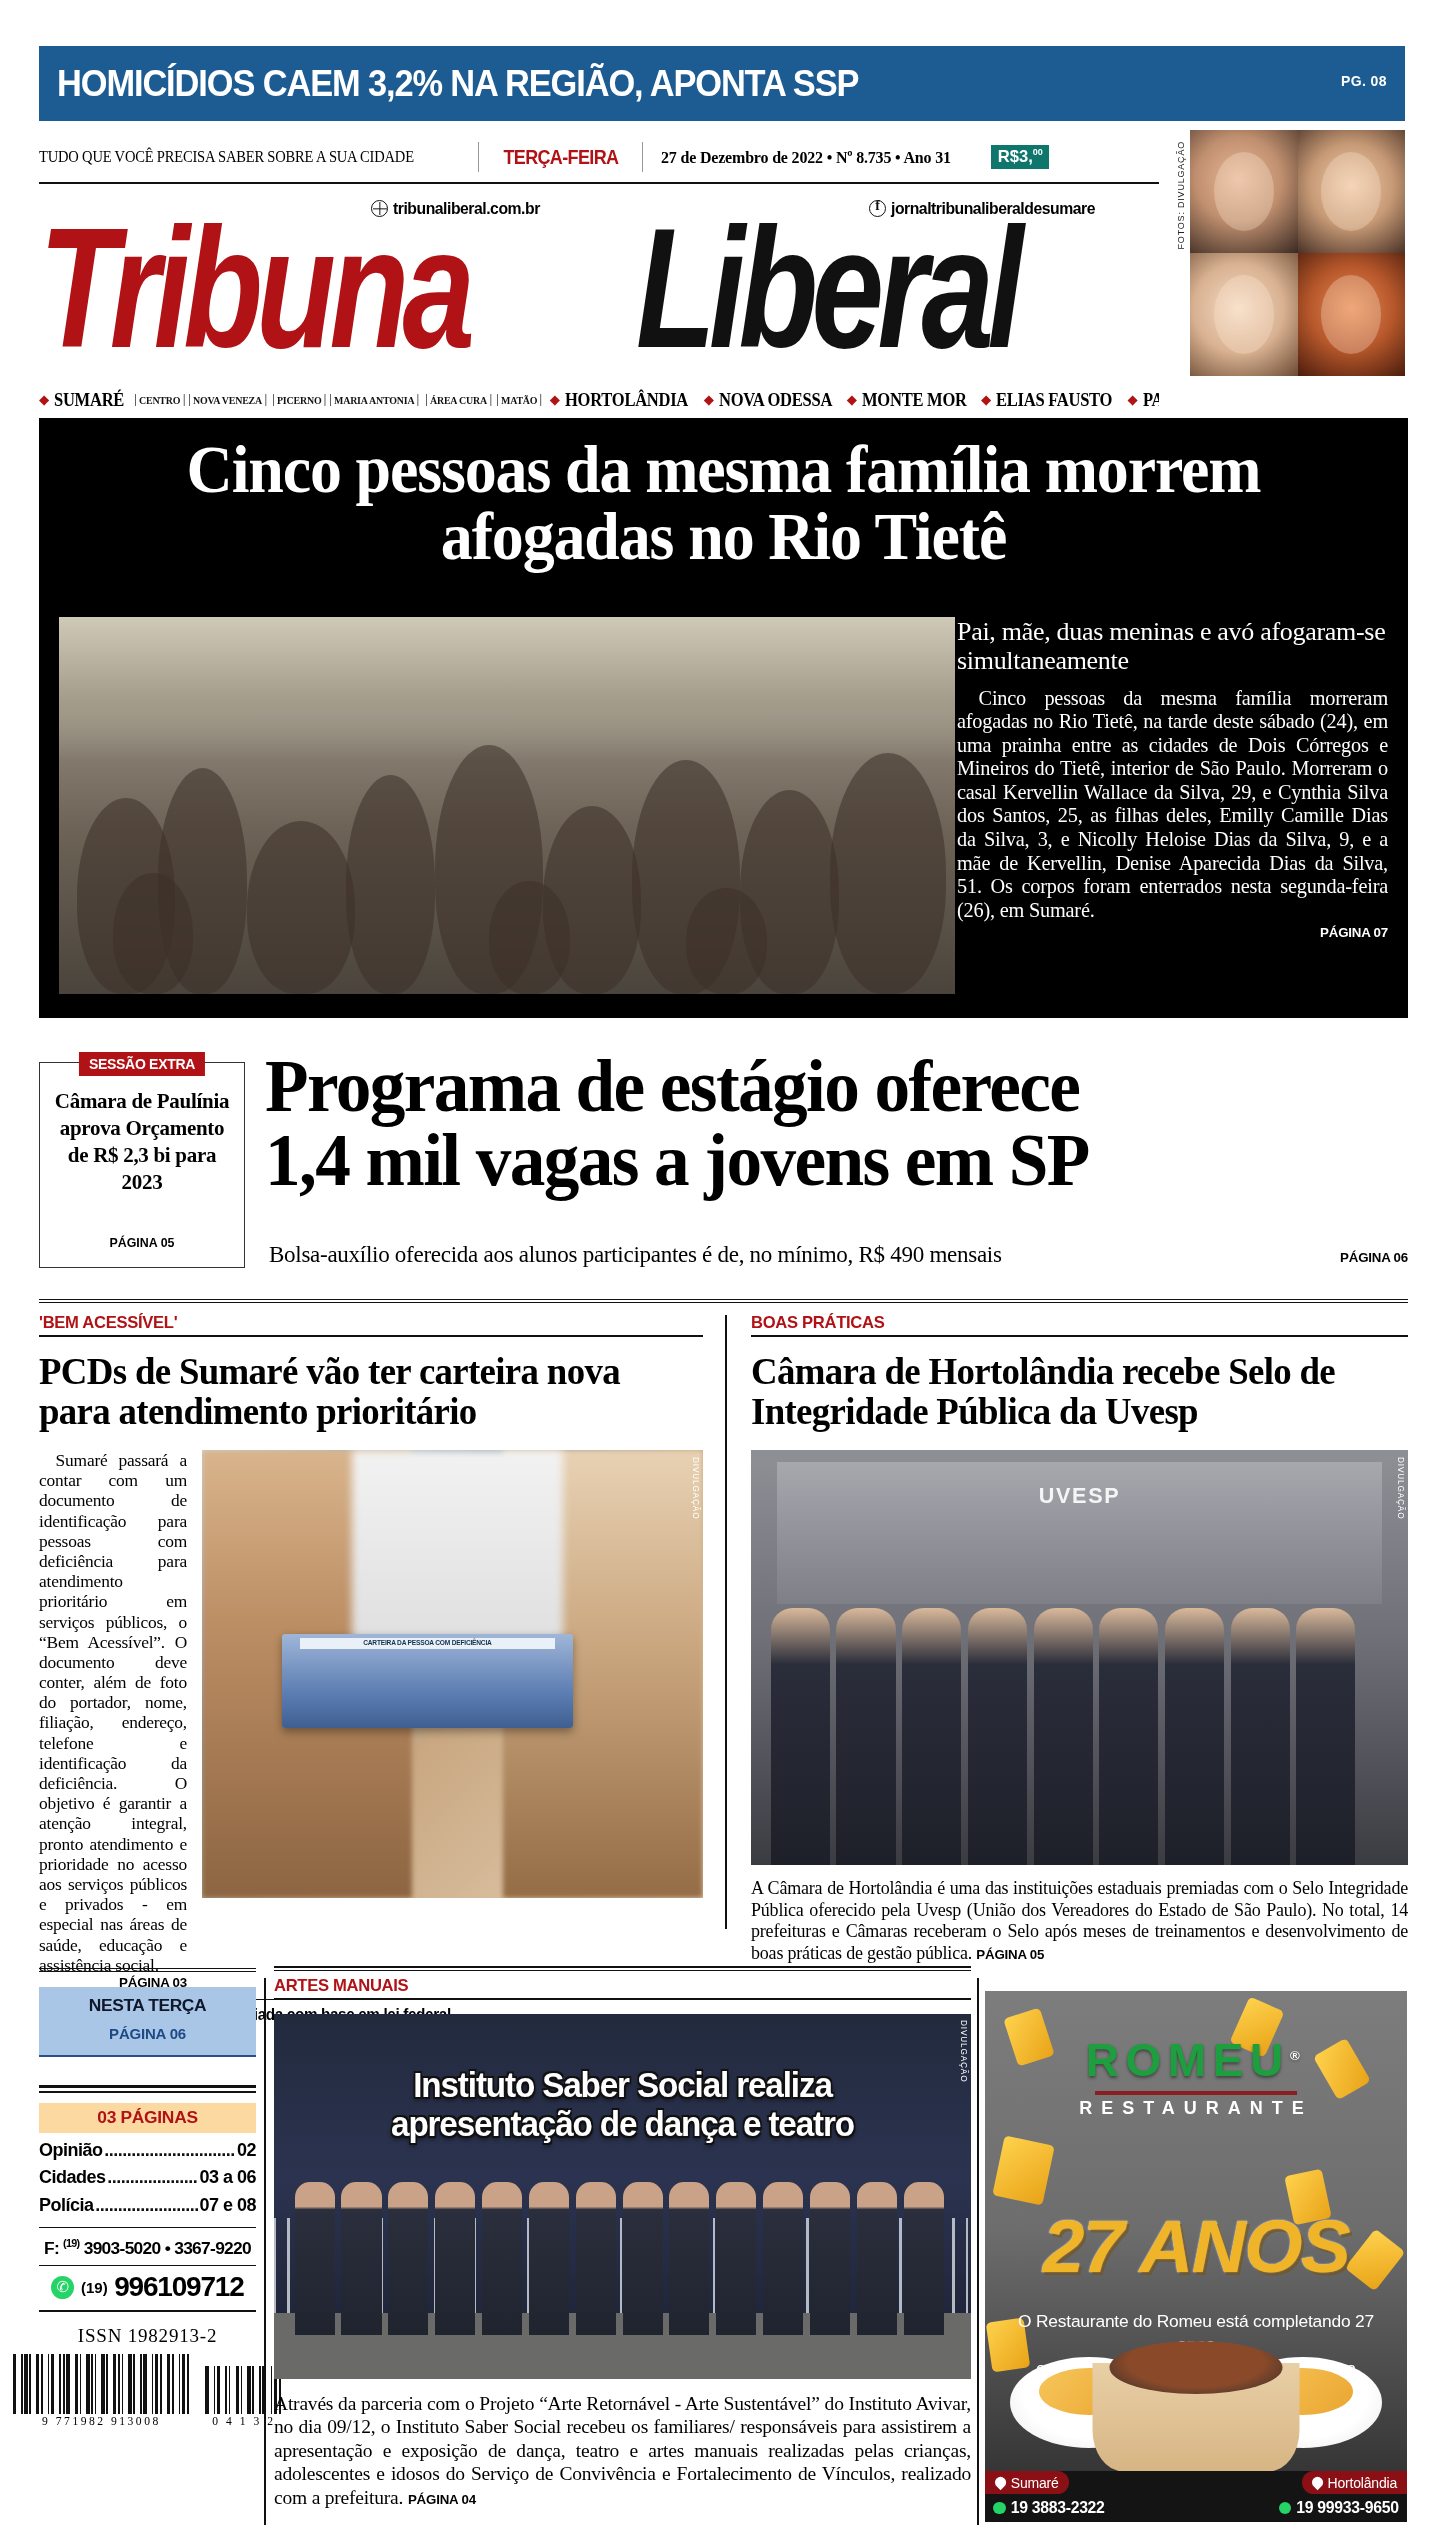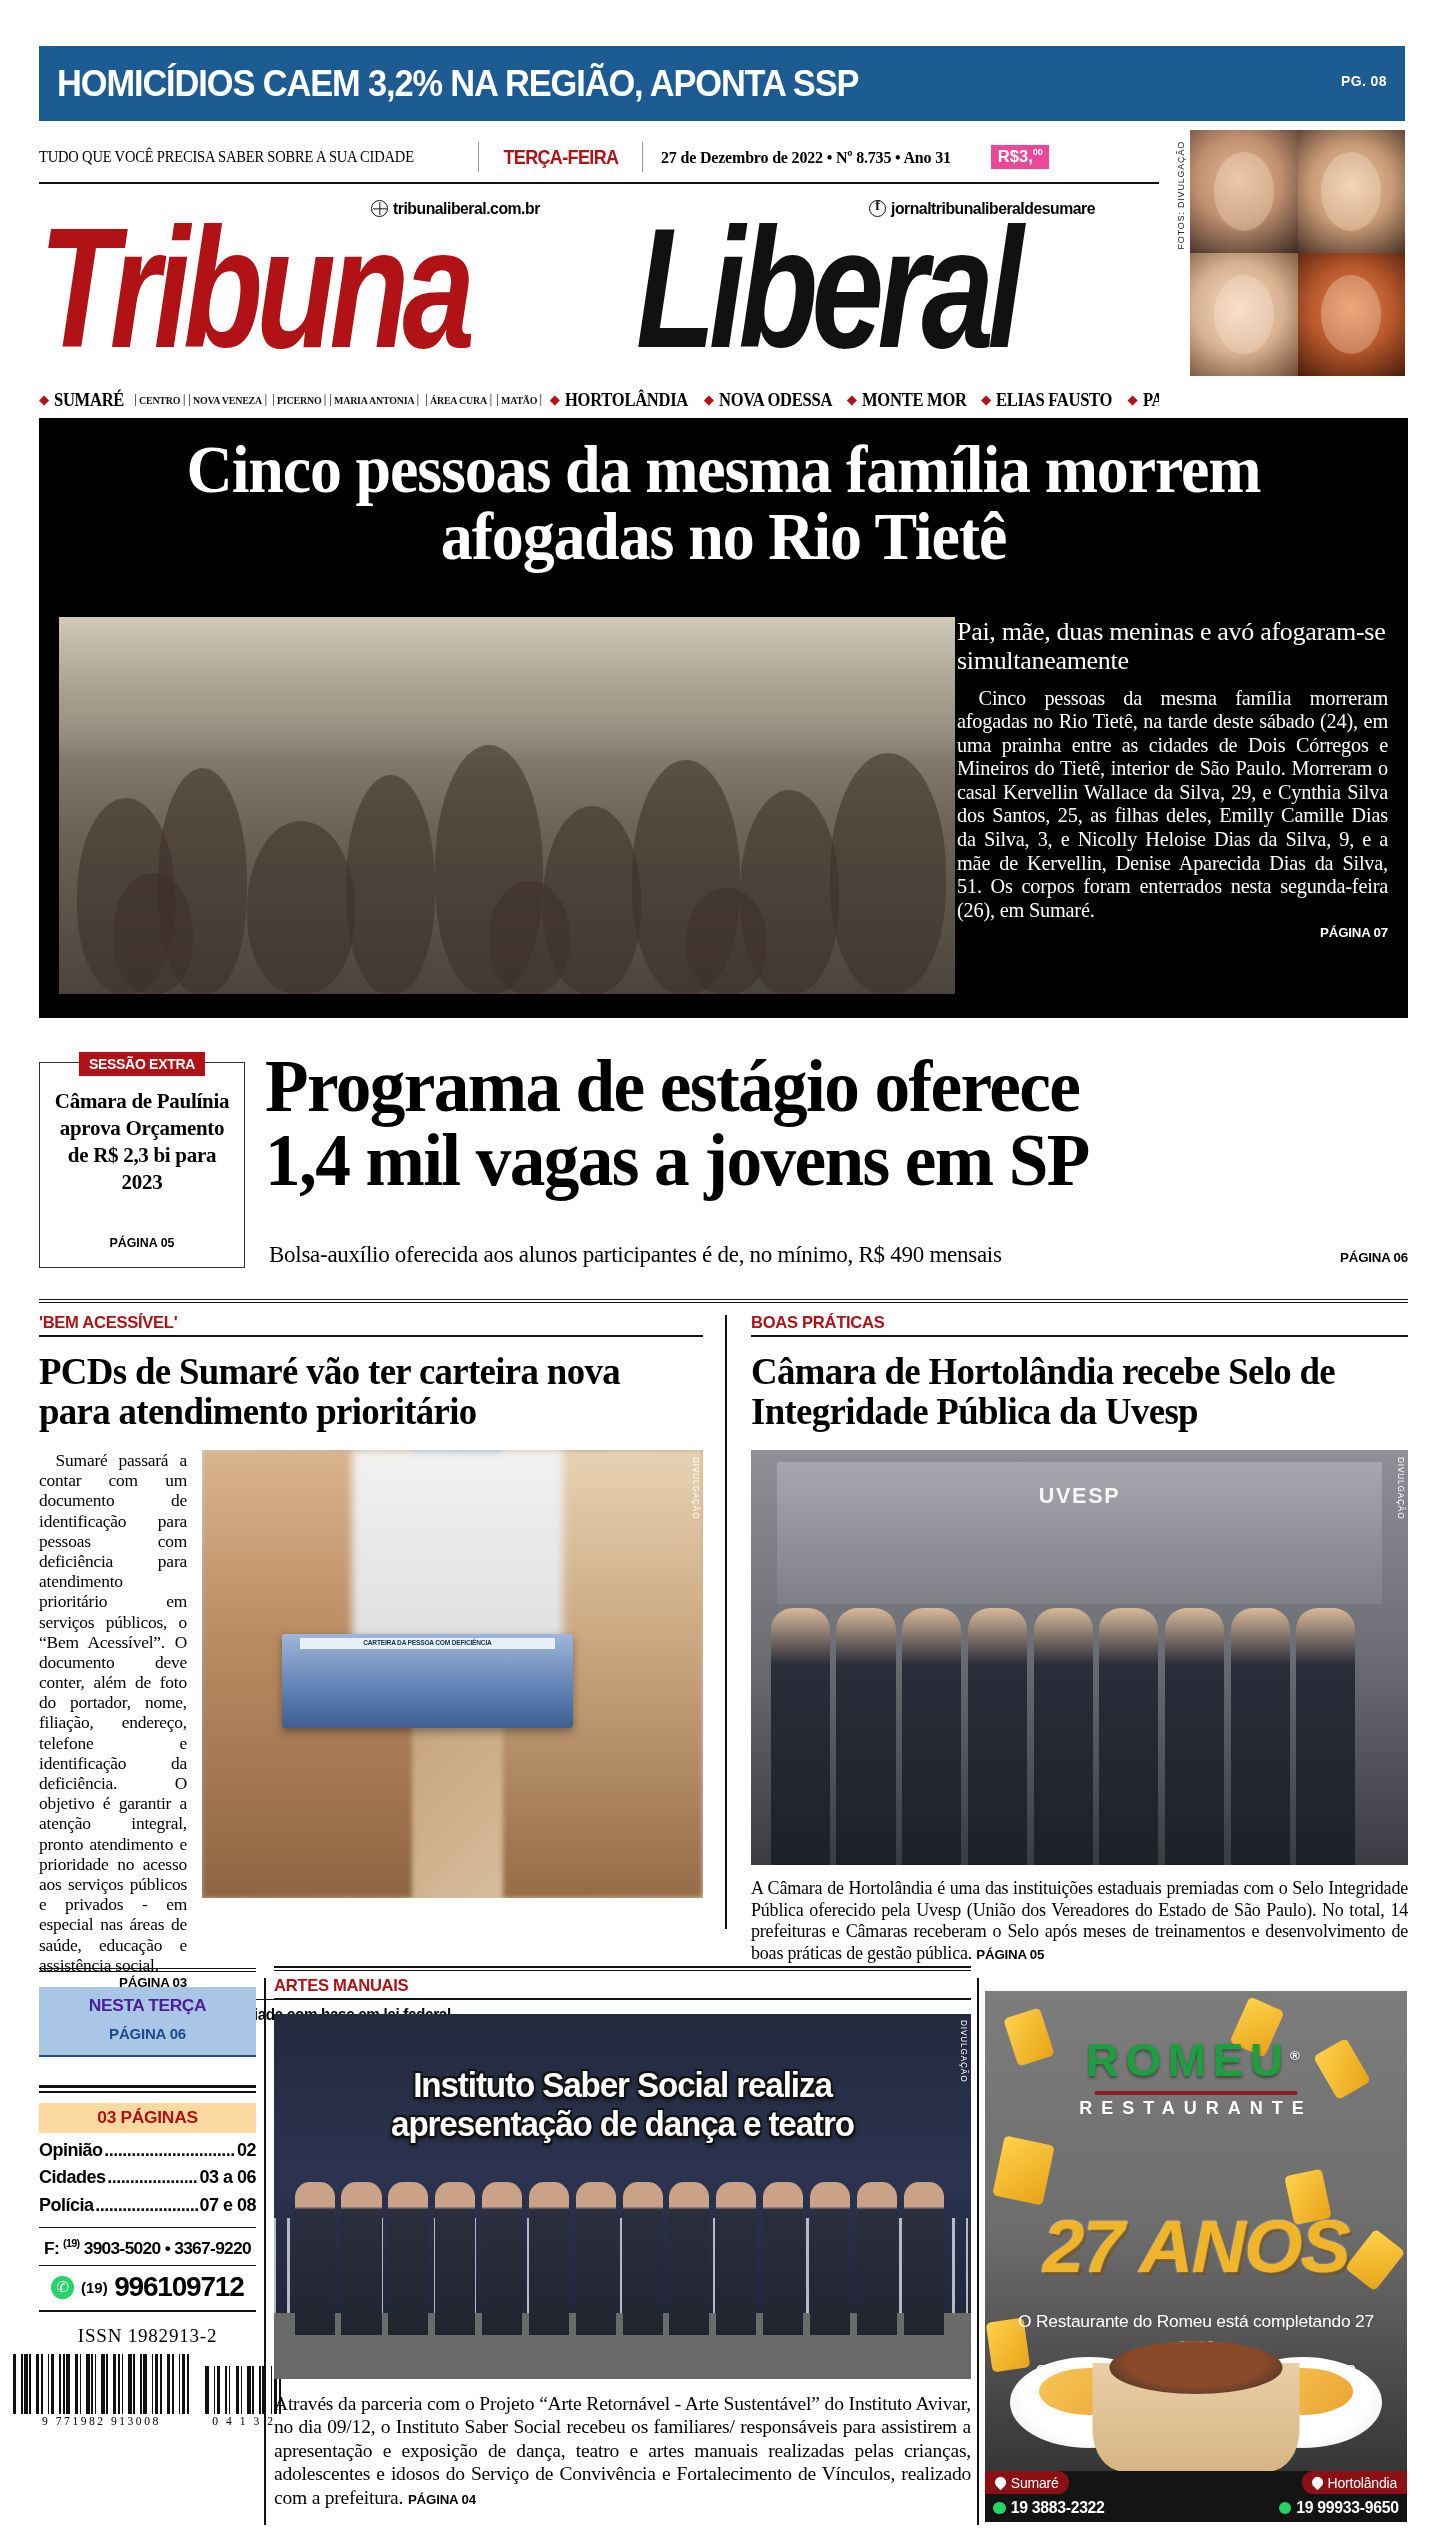--- a/index.html
+++ b/index.html
@@ -42,21 +42,21 @@
     color: #b01216; font-family: "Liberation Sans", sans-serif; font-weight: bold;
     font-size: 20px; letter-spacing: -0.7px; transform: scaleX(0.9);
     transform-origin: center; white-space: nowrap;
   }
   .info-date {
     font-family: "Liberation Serif", serif; font-weight: bold; font-size: 17.4px;
     letter-spacing: -0.2px; transform: scaleX(0.92); transform-origin: left center;
     white-space: nowrap;
   }
   .price-box {
-    background: #ec4899; color: #fff; font-family: "Liberation Sans", sans-serif;
+    background: #0f766e; color: #fff; font-family: "Liberation Sans", sans-serif;
     font-weight: bold; font-size: 16.6px; padding: 3.3px 6.6px 4.1px; margin-left: 15px;
     white-space: nowrap; line-height: 1;
   }
   .price-box sup { font-size: 9px; vertical-align: super; }
 
   .hr-thin { position: absolute; left: 39px; top: 182px; width: 1120px; height: 1.7px; background: #111; }
 
   
   .masthead { position: absolute; left: 39px; top: 192px; width: 1120px; height: 184px; }
   .logo-row { position: relative; height: 100%; }
@@ -279,21 +279,21 @@
   .bot-mid   { position: absolute; left: 274px; top: 1978px; width: 697px; }
   .bot-right { position: absolute; left: 985px; top: 1991px; width: 422px; }
   .vsep-a { position: absolute; left: 264px; top: 1978px; width: 1.7px; height: 547px; background: #111; }
   .vsep-b { position: absolute; left: 977px; top: 1978px; width: 1.7px; height: 547px; background: #111; }
 
   .nesta-box {
     background: #aac6e6; text-align: center; padding: 8.3px 6.6px 13.3px; border-bottom: 2.5px solid #2b4f86;
   }
   .nesta-kick {
     font-family: "Liberation Sans", sans-serif; font-weight: bold; font-size: 17.4px;
-    color: #4c1d95; letter-spacing: -0.4px; margin-bottom: 7px;
+    color: #0f172a; letter-spacing: -0.4px; margin-bottom: 7px;
   }
   .nesta-title {
     font-family: "Liberation Sans", sans-serif; font-weight: bold; font-size: 24px;
     line-height: 1.1; letter-spacing: -0.9px; color: #111;
   }
   .nesta-pag {
     margin-top: 8.3px; font-family: "Liberation Sans", sans-serif; font-weight: bold;
     font-size: 15px; color: #1d4a86; letter-spacing: -0.2px;
   }
 

